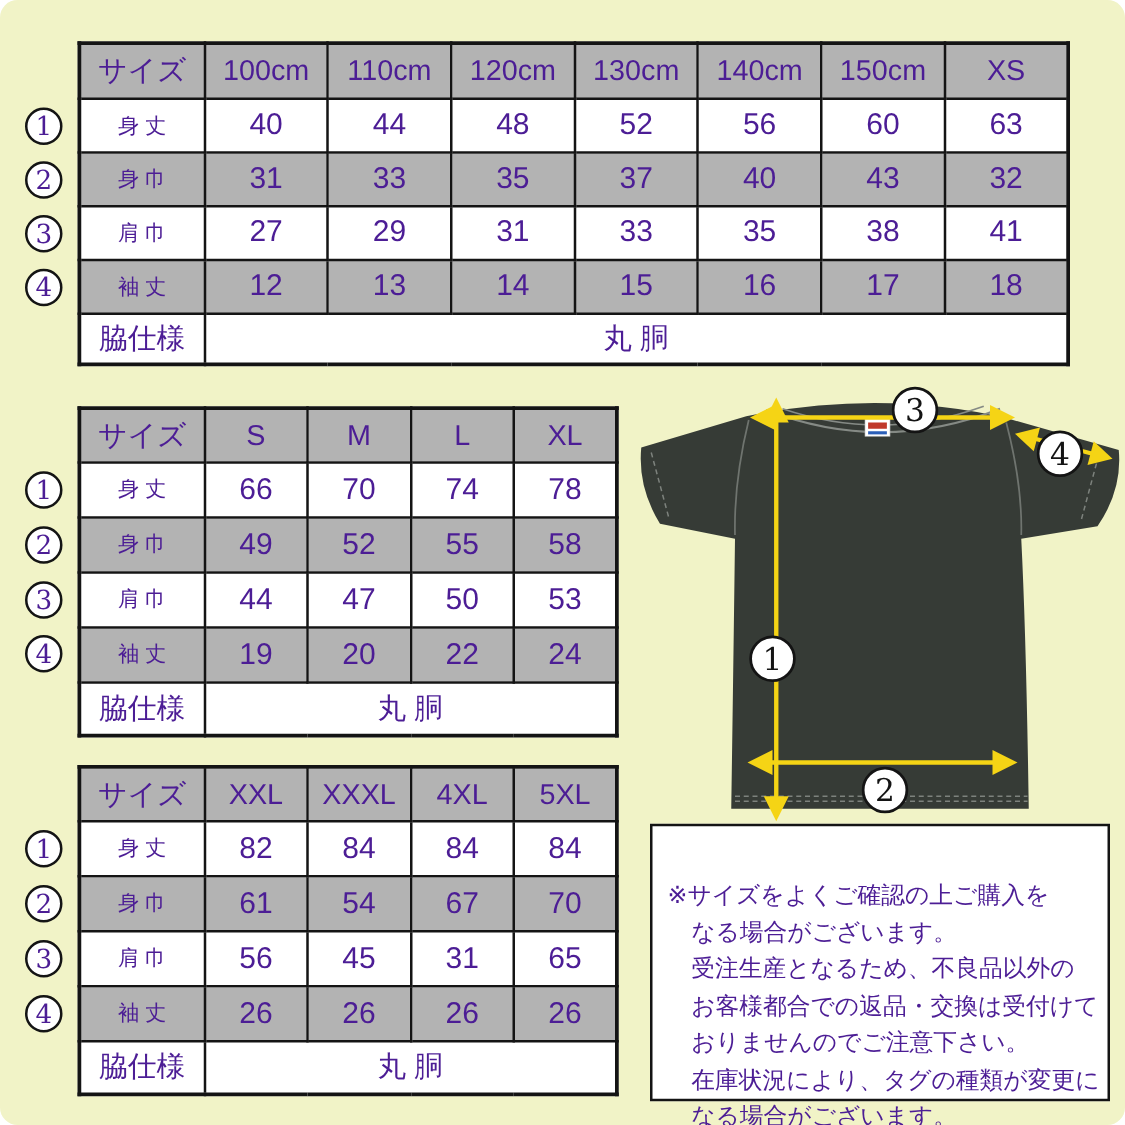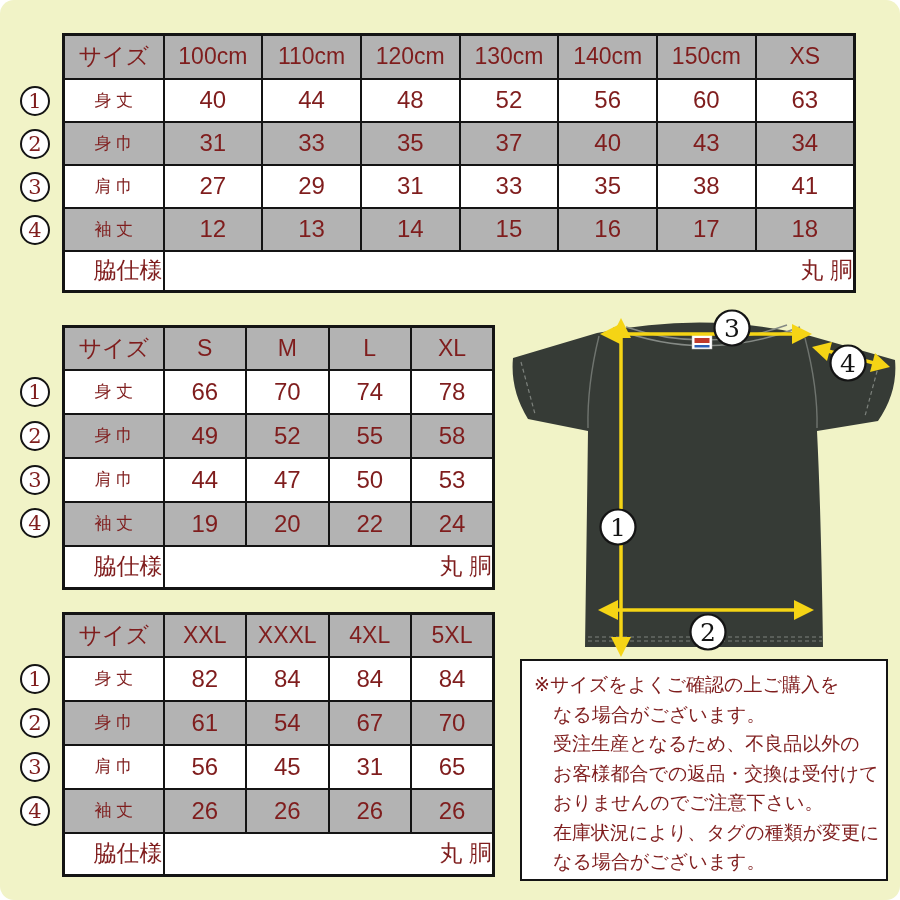--- a/index.html
+++ b/index.html
@@ -1,35 +1,35 @@
 <!DOCTYPE html>
 <html><head>
 <meta charset="utf-8">
 <style>
   html,body{margin:0;padding:0;background:#ffffff;}
   .canvas{
     position:relative;width:900px;height:900px;margin:0 auto;
     background:#f1f3c7;border-radius:14px;overflow:hidden;
-    font-family:"Liberation Sans","DejaVu Sans",sans-serif;color:#7f1d1d;
+    font-family:"Liberation Sans","DejaVu Sans",sans-serif;color:#4c1d95;
   }
   
   table.size-table{
     position:absolute;border-collapse:collapse;table-layout:fixed;
     background:#ffffff;border:3px solid #141414;
   }
   table.size-table th,table.size-table td{
     border:2px solid #141414;text-align:center;vertical-align:middle;padding:0;
     font-weight:normal;white-space:nowrap;overflow:hidden;
   }
   table.size-table thead th{background:#b3b3b3;font-size:23px;}
   table.size-table tbody th.row-label{font-size:17px;background:#ffffff;}
   table.size-table tbody tr.shaded th.row-label,
   table.size-table tbody tr.shaded td{background:#b3b3b3;}
   table.size-table td{font-size:24px;}
-  table.size-table tr.footer th,table.size-table tr.footer td{background:#ffffff;font-size:23px;text-align:right;}
+  table.size-table tr.footer th,table.size-table tr.footer td{background:#ffffff;font-size:23px;}
   .t1{left:62px;top:33px;width:794px;}
   .t2{left:62px;top:325px;width:433px;}
   .t3{left:62px;top:612px;width:433px;}
   .t1 thead tr{height:44px;} .t1 tbody tr{height:43px;} .t1 tr.footer{height:41px;}
   .t2 thead tr{height:43px;} .t2 tbody tr{height:44px;} .t2 tr.footer{height:43px;}
   .t3 thead tr{height:43px;} .t3 tbody tr{height:44px;} .t3 tr.footer{height:43px;}
   col.label-col{width:100px;}
   
   .circ{
     position:absolute;left:20px;width:30px;height:30px;box-sizing:border-box;
@@ -42,21 +42,21 @@
   
   .shirt-svg{position:absolute;left:500px;top:300px;width:400px;height:360px;}
   .marker-num{font-family:"DejaVu Serif","Liberation Serif",serif;font-size:25px;fill:#141414;}
   
   .note{
     position:absolute;left:520px;top:659px;width:368px;height:222px;box-sizing:border-box;
     background:#ffffff;border:2px solid #141414;padding:9px 10px 8px 12px;
     font-size:19px;line-height:29.5px;
   }
   .note .line{padding-left:19px;white-space:nowrap;}
-  .note .line.first{padding-left:0;}
+  .note .line.first{padding-left:0;margin-top:32px;}
 </style>
 </head>
 <body>
 
 <div class="canvas">
 
   <table class="size-table t1">
       <colgroup>
         <col class="label-col">
         <col>
@@ -91,21 +91,21 @@
           <td>63</td>
         </tr>
         <tr class="shaded">
           <th class="row-label">身 巾</th>
           <td>31</td>
           <td>33</td>
           <td>35</td>
           <td>37</td>
           <td>40</td>
           <td>43</td>
-          <td>34</td>
+          <td>32</td>
         </tr>
         <tr>
           <th class="row-label">肩 巾</th>
           <td>27</td>
           <td>29</td>
           <td>31</td>
           <td>33</td>
           <td>35</td>
           <td>38</td>
           <td>41</td>

